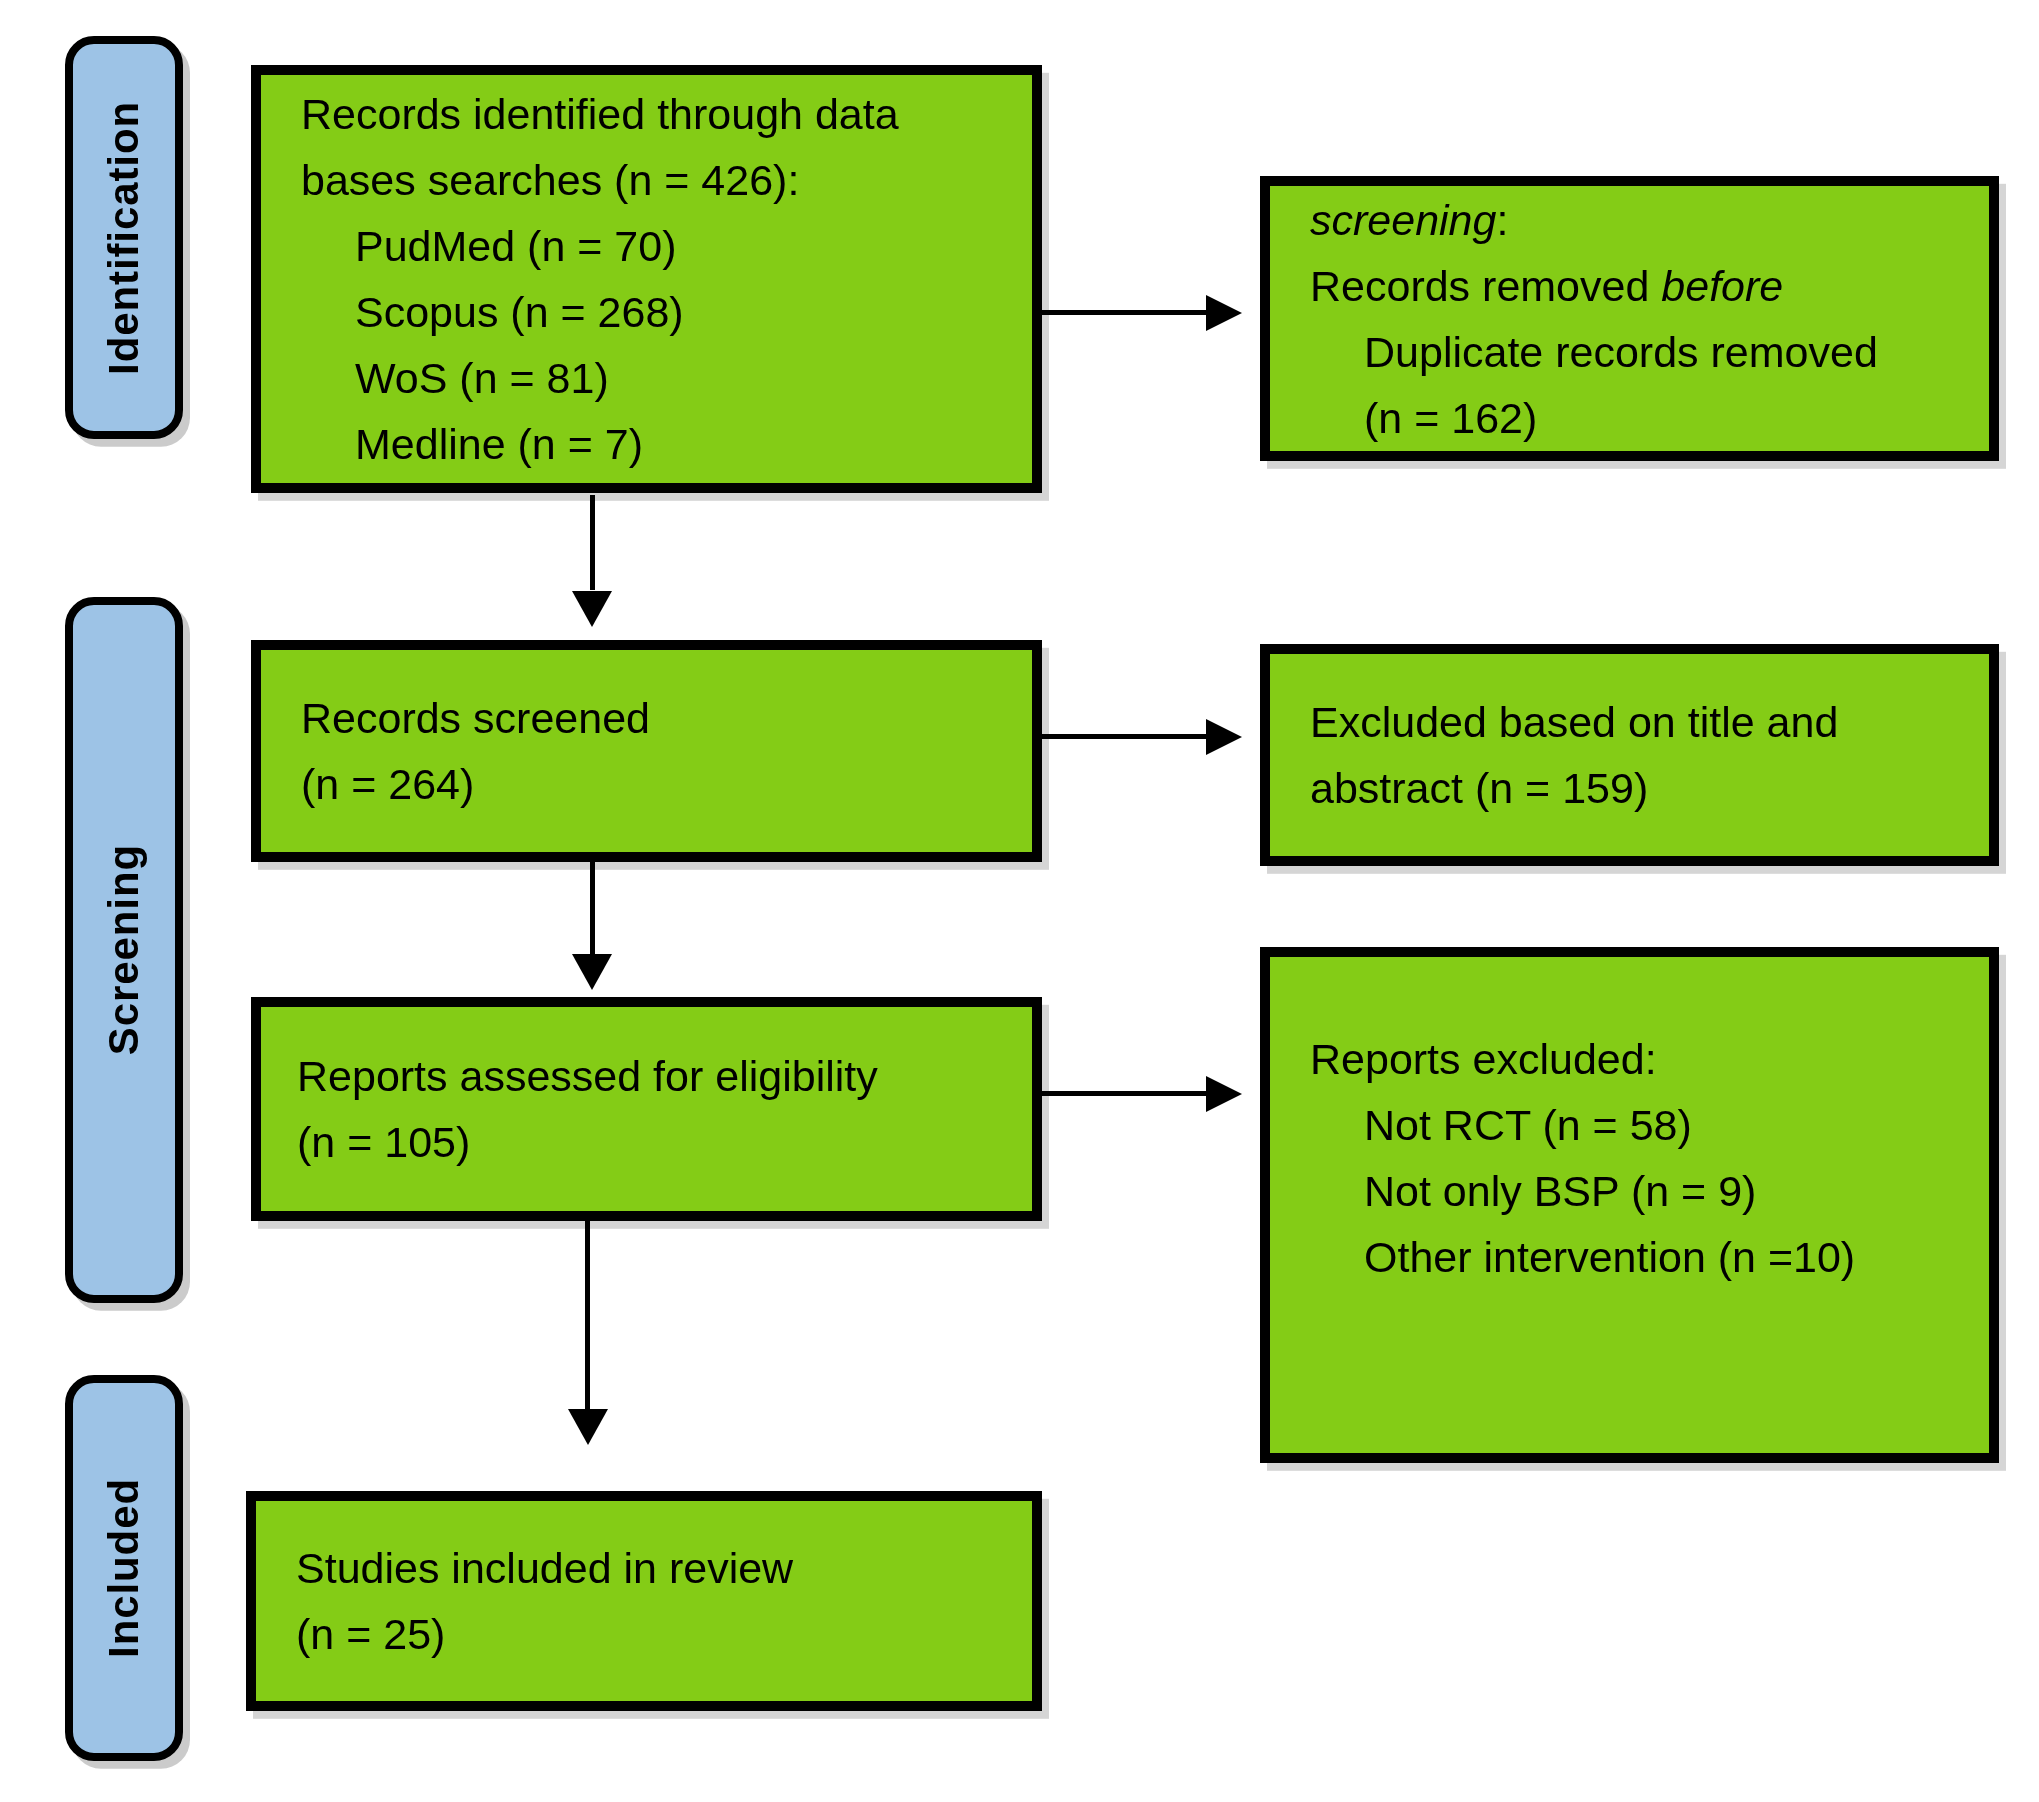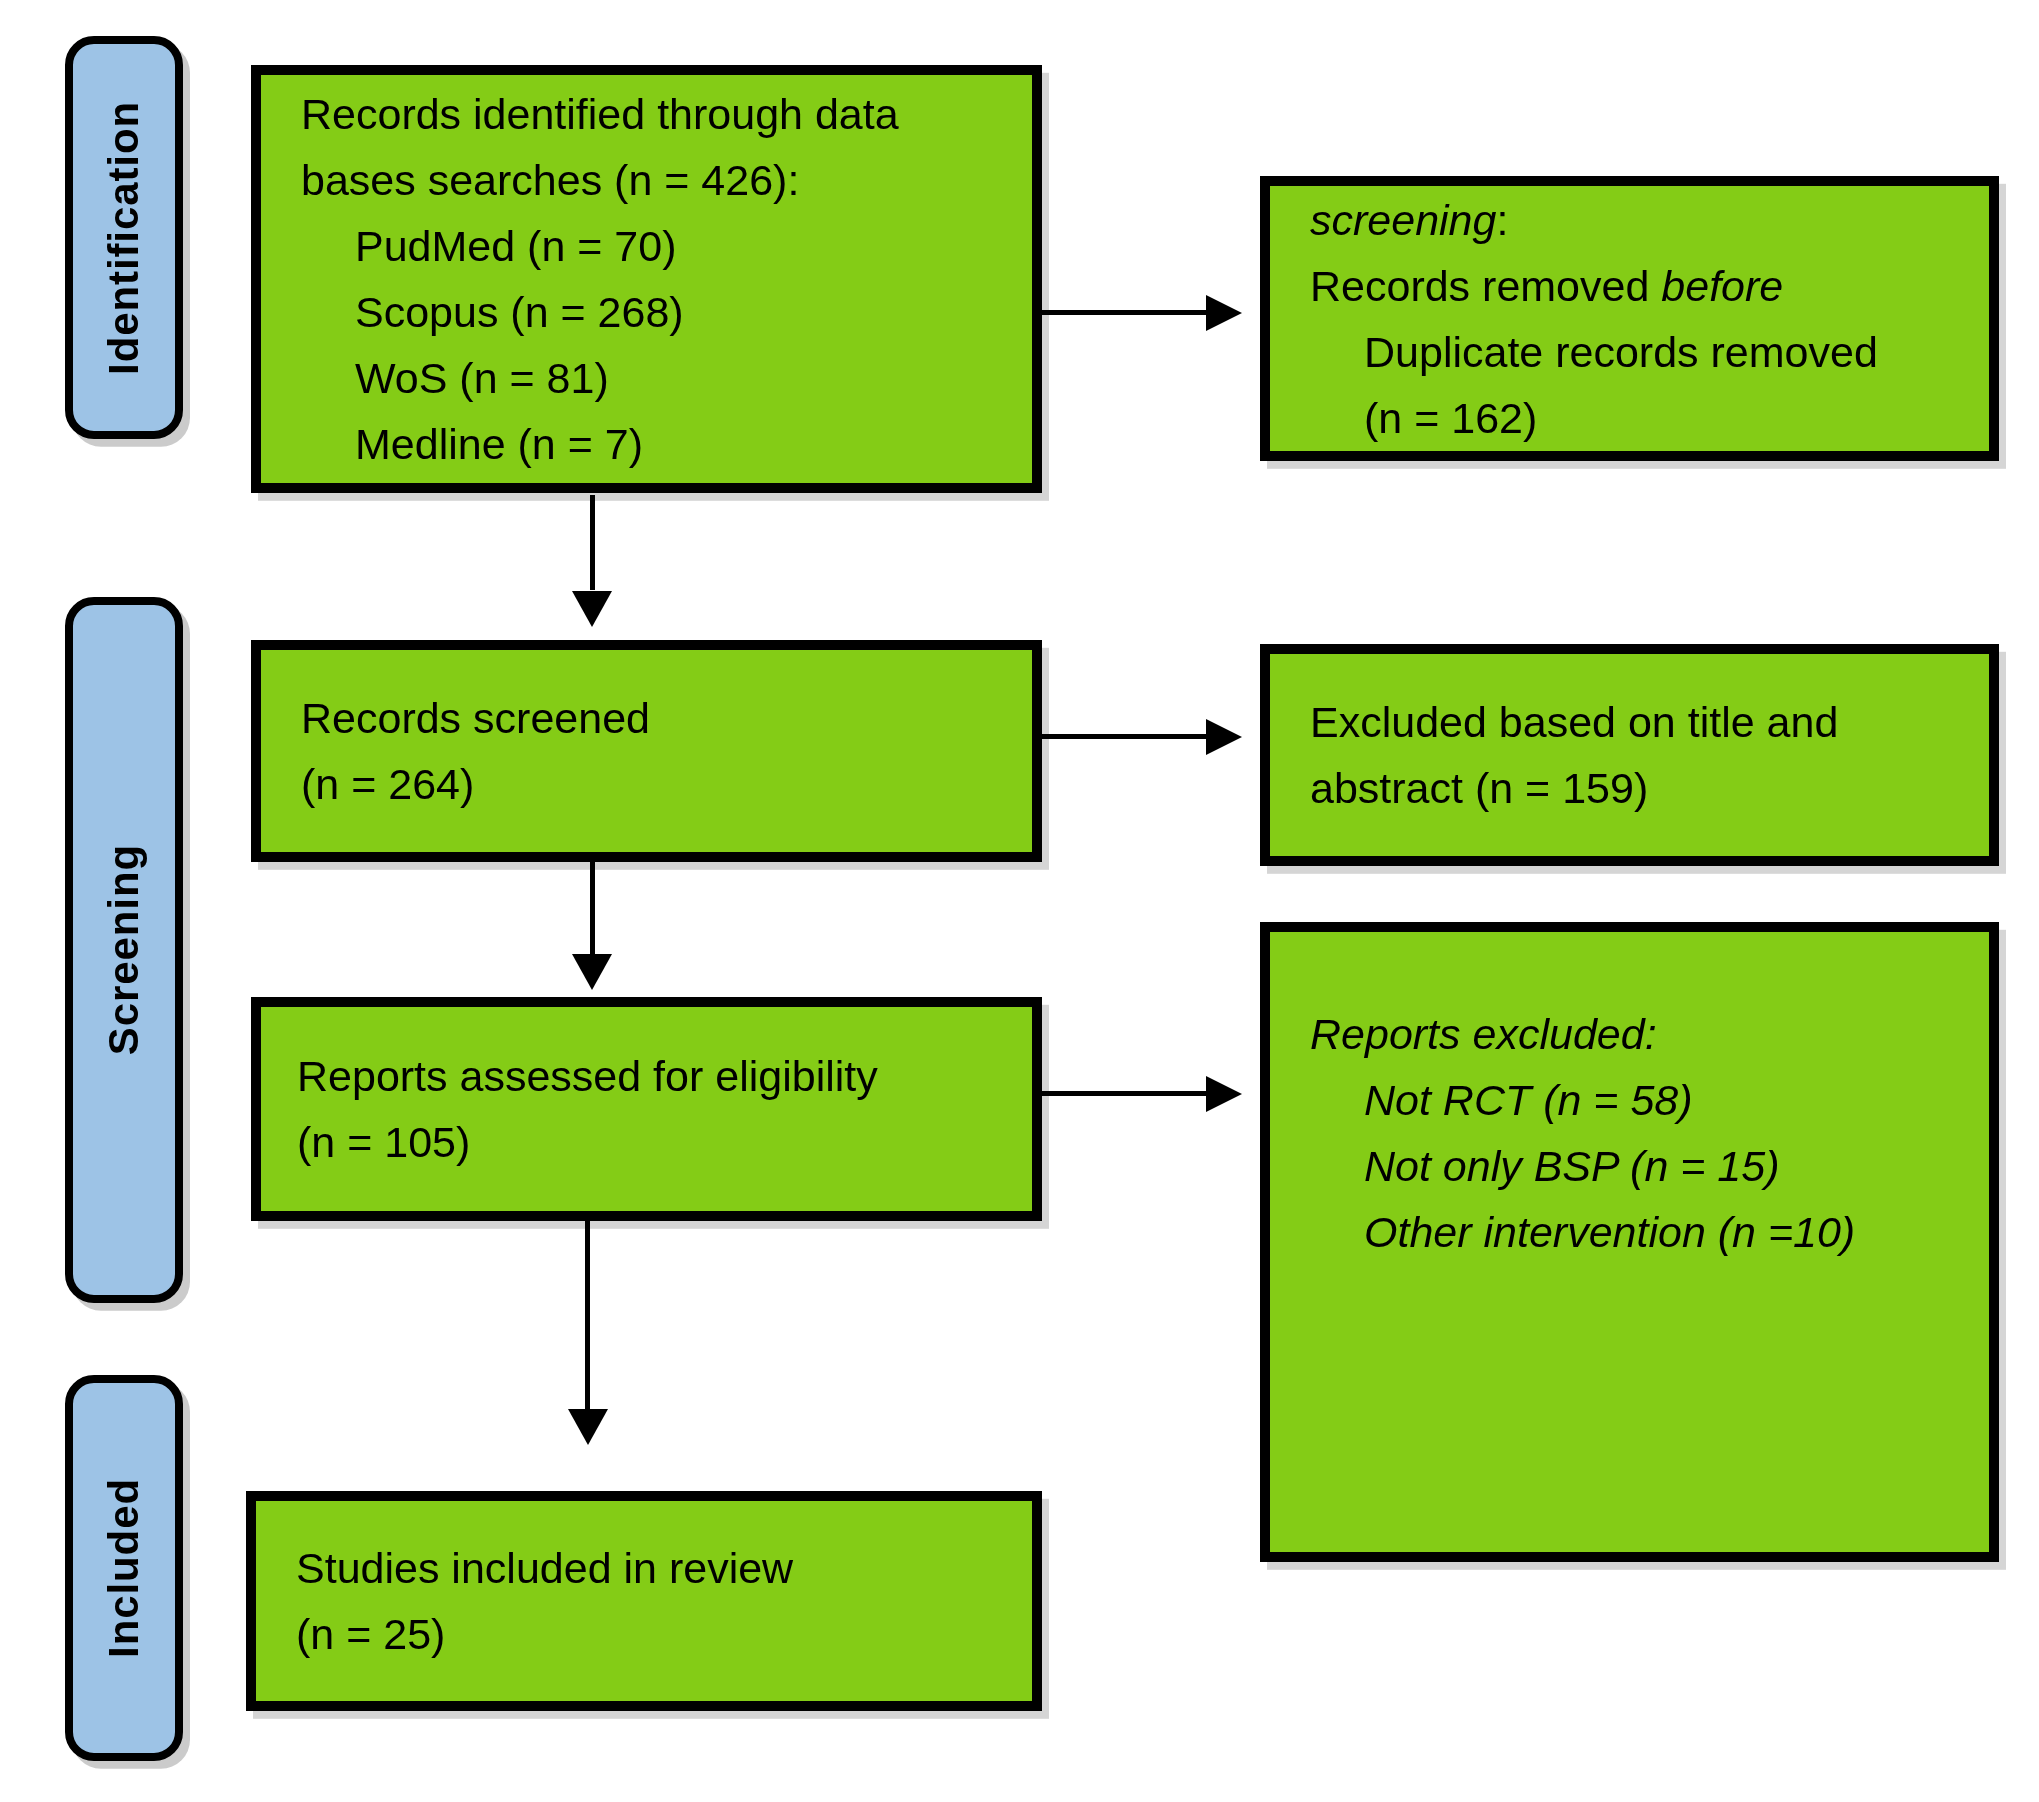--- a/index.html
+++ b/index.html
@@ -71,21 +71,21 @@
   
   #stage-identification { left: 65px;  top: 36px;   width: 118px; height: 403px; }
   #stage-screening      { left: 65px;  top: 597px;  width: 118px; height: 706px; }
   #stage-included       { left: 65px;  top: 1375px; width: 118px; height: 386px; }
 
   #box-identified { left: 251px;  top: 65px;   width: 791px; height: 428px; }
   #box-removed    { left: 1260px; top: 176px;  width: 739px; height: 285px; }
   #box-screened   { left: 251px;  top: 640px;  width: 791px; height: 222px; }
   #box-excluded   { left: 1260px; top: 644px;  width: 739px; height: 222px; }
   #box-assessed   { left: 251px;  top: 997px; width: 791px; height: 224px; padding-left: 36px; }
-  #box-reports-excluded { left: 1260px; top: 922px; width: 739px; height: 640px; font-style: italic; }
+  #box-reports-excluded { left: 1260px; top: 947px; width: 739px; height: 516px; }
   #box-included   { left: 246px;  top: 1455px; width: 796px; height: 220px; margin-top: 36px; }
 
   #arrow-v1-line { left: 590px; top: 495px;  height: 95px; }
   #arrow-v1-head { left: 572px; top: 591px; }
   #arrow-v2-line { left: 590px; top: 862px;  height: 92px; }
   #arrow-v2-head { left: 572px; top: 954px; }
   #arrow-v3-line { left: 585px; top: 1221px; height: 189px; }
   #arrow-v3-head { left: 568px; top: 1409px; }
 
   #arrow-h1-line { left: 1042px; top: 310px;  width: 164px; }
@@ -137,21 +137,21 @@
   </div>
 
   <div class="fbox" id="box-assessed">
     <div>Reports assessed for eligibility</div>
     <div>(n = 105)</div>
   </div>
 
   <div class="fbox top-align" id="box-reports-excluded">
     <div>Reports excluded:</div>
     <div class="indent">Not RCT (n = 58)</div>
-    <div class="indent">Not only BSP (n = 15)</div>
+    <div class="indent">Not only BSP (n = 9)</div>
     <div class="indent">Other intervention (n =10)</div>
   </div>
 
   <div class="fbox" id="box-included">
     <div>Studies included in review</div>
     <div>(n = 25)</div>
   </div>
 
   <div class="vline" id="arrow-v1-line"></div>
   <div class="vhead" id="arrow-v1-head"></div>

